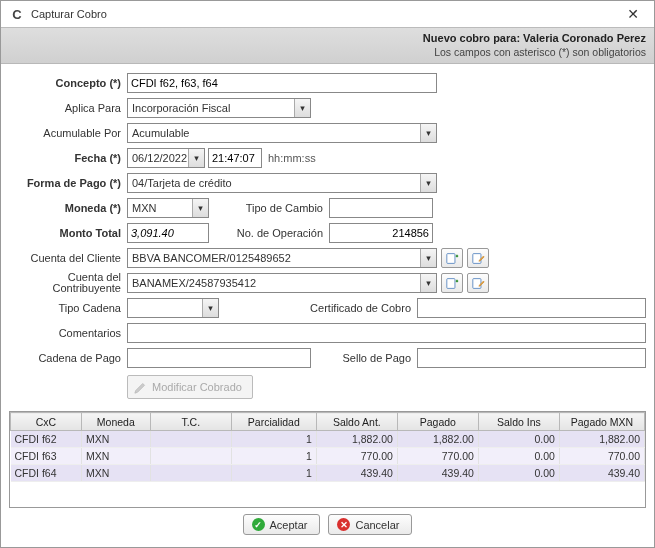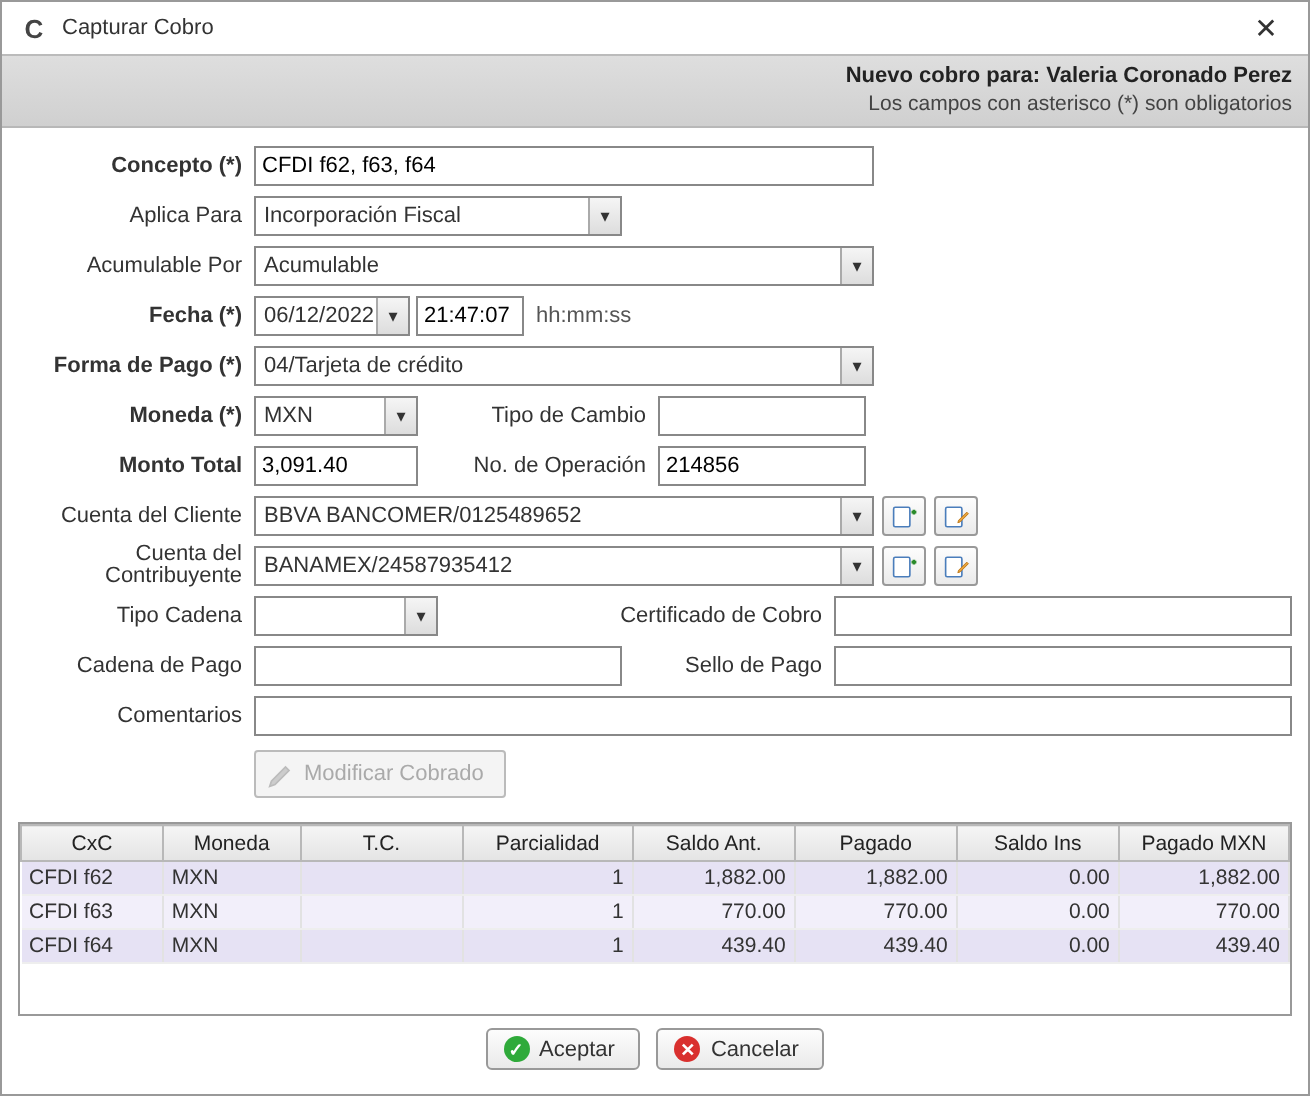--- a/index.html
+++ b/index.html
@@ -253,23 +253,23 @@
       <div class="combo" style="width:82px">
         <span class="txt">MXN</span>
         <div class="dropbtn">▾</div>
       </div>
       <div class="midlabel" style="width:120px">Tipo de Cambio</div>
       <input type="text" style="width: 104px;" value="">
     </div>
 
     <div class="row">
       <div class="lbl bold">Monto Total</div>
-      <input type="text" style="width: 82px;" value="3,091.40">
+      <input type="text" style="width: 82px; font-style: italic;" value="3,091.40">
       <div class="midlabel" style="width:120px">No. de Operación</div>
-      <input type="text" style="width: 104px;" value="214856">
+      <input type="text" style="width: 104px; text-align: right;" value="214856">
     </div>
 
     <div class="row">
       <div class="lbl">Cuenta del Cliente</div>
       <div class="combo" style="width:310px">
         <span class="txt">BBVA BANCOMER/0125489652</span>
         <div class="dropbtn">▾</div>
       </div>
       <div class="iconbtn">
         <svg viewBox="0 0 16 16">
@@ -309,29 +309,29 @@
       <div class="lbl">Tipo Cadena</div>
       <div class="combo" style="width:92px">
         <span class="txt"></span>
         <div class="dropbtn">▾</div>
       </div>
       <div class="midlabel" style="flex:1">Certificado de Cobro</div>
       <input type="text" style="width: 229px;" value="">
     </div>
 
     <div class="row">
+      <div class="lbl">Comentarios</div>
+      <input type="text" style="flex: 1 1 0%;" value="">
+    </div>
+
+    <div class="row">
       <div class="lbl">Cadena de Pago</div>
       <input type="text" style="width: 184px;" value="">
       <div class="midlabel" style="flex:1">Sello de Pago</div>
       <input type="text" style="width: 229px;" value="">
-    </div>
-
-    <div class="row">
-      <div class="lbl">Comentarios</div>
-      <input type="text" style="flex: 1 1 0%;" value="">
     </div>
 
     <div style="margin:6px 0 4px 118px">
       <div class="btnmod">
         <svg width="14" height="14" viewBox="0 0 16 16">
             <path d="M2 12l8-8 2 2-8 8-3 1z" fill="#ccc" stroke="#bbb"></path>
           </svg>
         <span>Modificar Cobrado</span>
       </div>
     </div>

